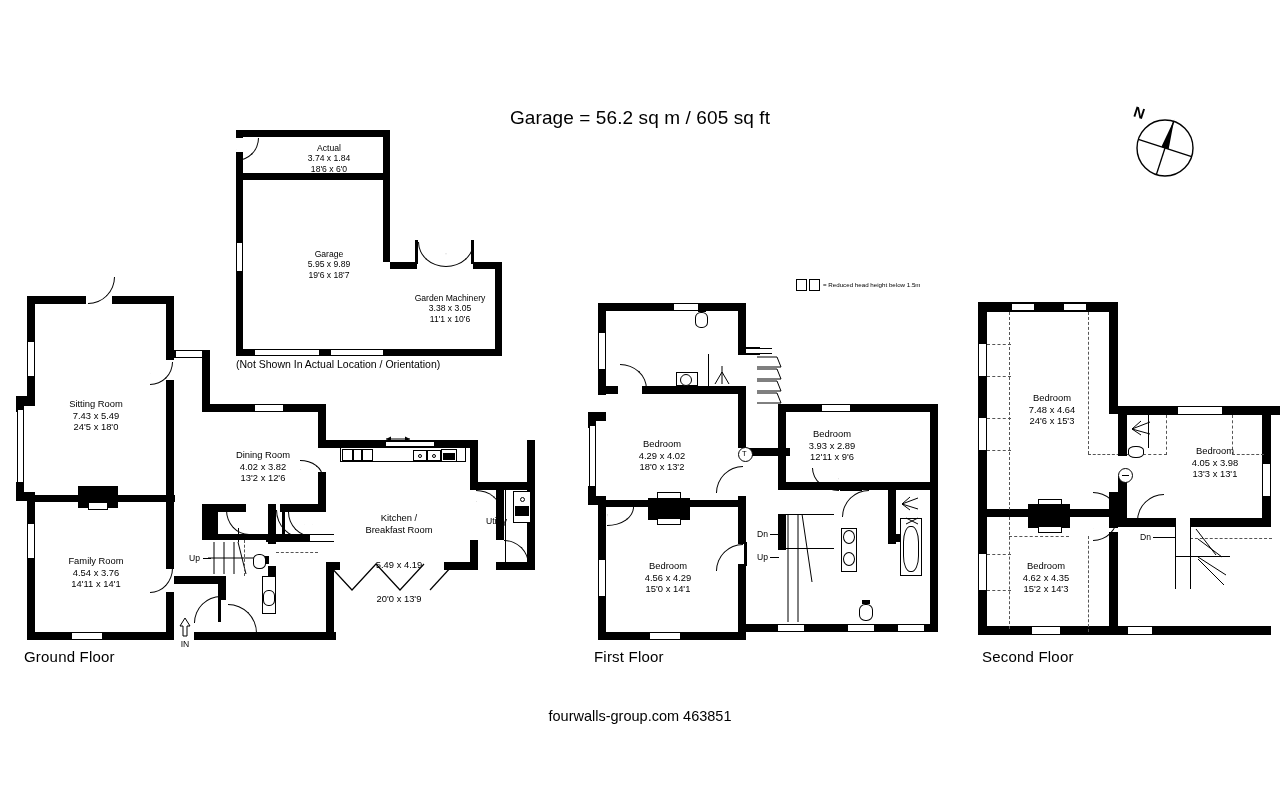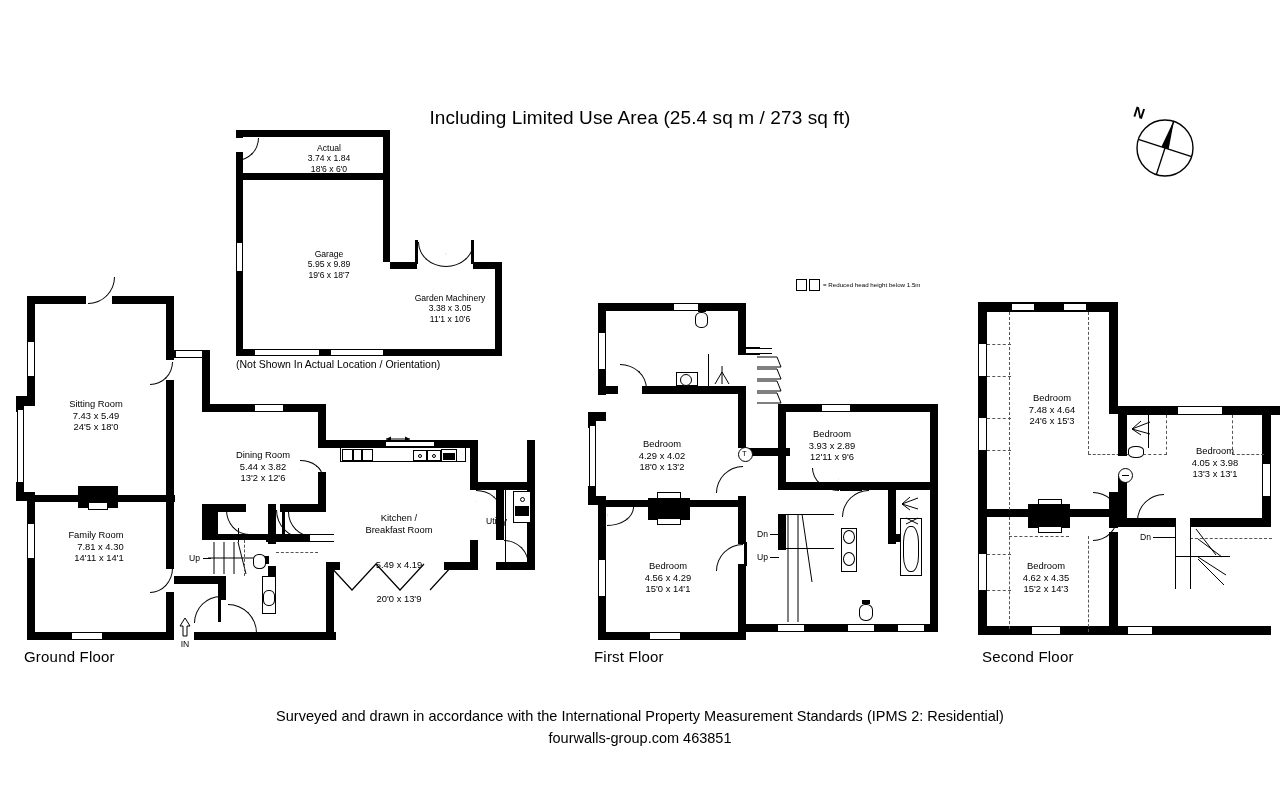--- a/index.html
+++ b/index.html
@@ -82,21 +82,21 @@
   
   #compass{left:1128px;top:108px;width:74px;height:74px;}
   #compass .n{position:absolute;left:6px;top:-4px;font-size:15px;font-weight:bold;transform:rotate(18deg);}
 </style>
 </head>
 <body>
 
 <div class="stage">
 
   <div class="abs" id="area-summary">
-    <div>Including Limited Use Area (25.4 sq m / 273 sq ft)</div>
+    <div>Garage = 56.2 sq m / 605 sq ft</div>
   </div>
 
   <div class="abs" id="compass">
     <svg width="74" height="74" viewBox="0 0 74 74">
       <circle cx="37" cy="40" r="28" fill="none" stroke="#000" stroke-width="1.4"></circle>
       <g transform="rotate(18 37 40)">
         <line x1="9" y1="40" x2="65" y2="40" stroke="#000" stroke-width="1.4"></line>
         <line x1="37" y1="12" x2="37" y2="68" stroke="#000" stroke-width="1.4"></line>
         <polygon points="33.2,40 37,10 40.8,40" fill="#000"></polygon>
       </g>
@@ -292,28 +292,28 @@
     <svg class="abs" style="left:176px;top:616px;" width="18" height="22">
       <polygon points="9,2 14,10 11,10 11,20 7,20 7,10 4,10" fill="none" stroke="#000" stroke-width="1"></polygon>
     </svg>
     <div class="abs minilab c" style="left:185px;top:639px;">IN</div>
 
     <div class="abs room big" style="left:96px;top:398px;">
       <span class="rn">Sitting Room</span>
       <span class="rm">7.43 x 5.49</span>
       <span class="rf">24'5 x 18'0</span>
     </div>
-    <div class="abs room big" style="left:96px;top:529px;text-align:right;">
+    <div class="abs room big" style="left:96px;top:555px;">
       <span class="rn">Family Room</span>
-      <span class="rm">7.81 x 4.30</span>
+      <span class="rm">4.54 x 3.76</span>
       <span class="rf">14'11 x 14'1</span>
     </div>
     <div class="abs room big" style="left:263px;top:449px;">
       <span class="rn">Dining Room</span>
-      <span class="rm">5.44 x 3.82</span>
+      <span class="rm">4.02 x 3.82</span>
       <span class="rf">13'2 x 12'6</span>
     </div>
     <div class="abs room big" style="left:399px;top:489px;white-space:pre;">
       <span class="rn">Kitchen /
 Breakfast Room</span>
       <span class="rm">5.49 x 4.19</span>
       <span class="rf">20'0 x 13'9</span>
     </div>
 
     <div class="abs floor-label" id="label-ground">Ground Floor</div>
@@ -541,17 +541,16 @@
     <div class="abs room big" style="left:1215px;top:445px;">
       <span class="rn">Bedroom</span>
       <span class="rm">4.05 x 3.98</span>
       <span class="rf">13'3 x 13'1</span>
     </div>
 
     <div class="abs floor-label" id="label-second">Second Floor</div>
   </div>
 
   <div class="abs" id="footer">
-    <div>Surveyed and drawn in accordance with the International Property Measurement Standards (IPMS 2: Residential)</div>
     <div>fourwalls-group.com 463851</div>
   </div>
 
 </div>
 
 </body></html>

